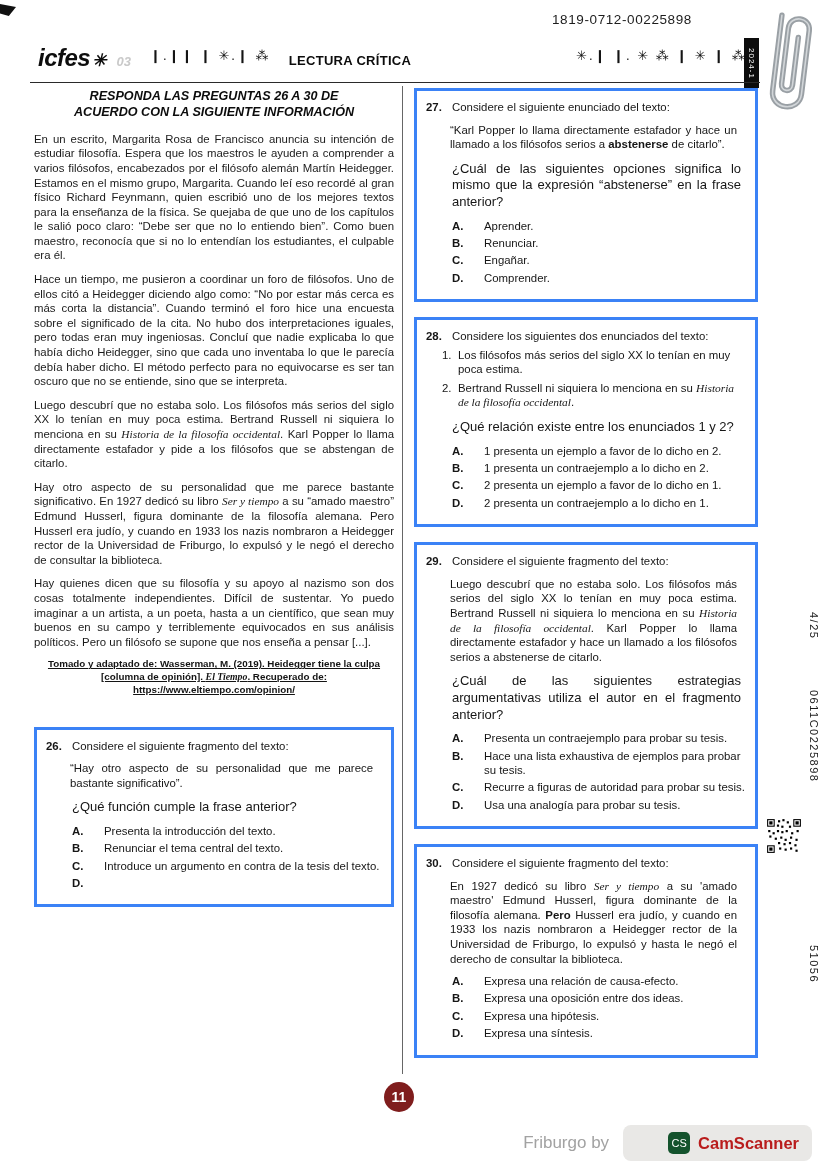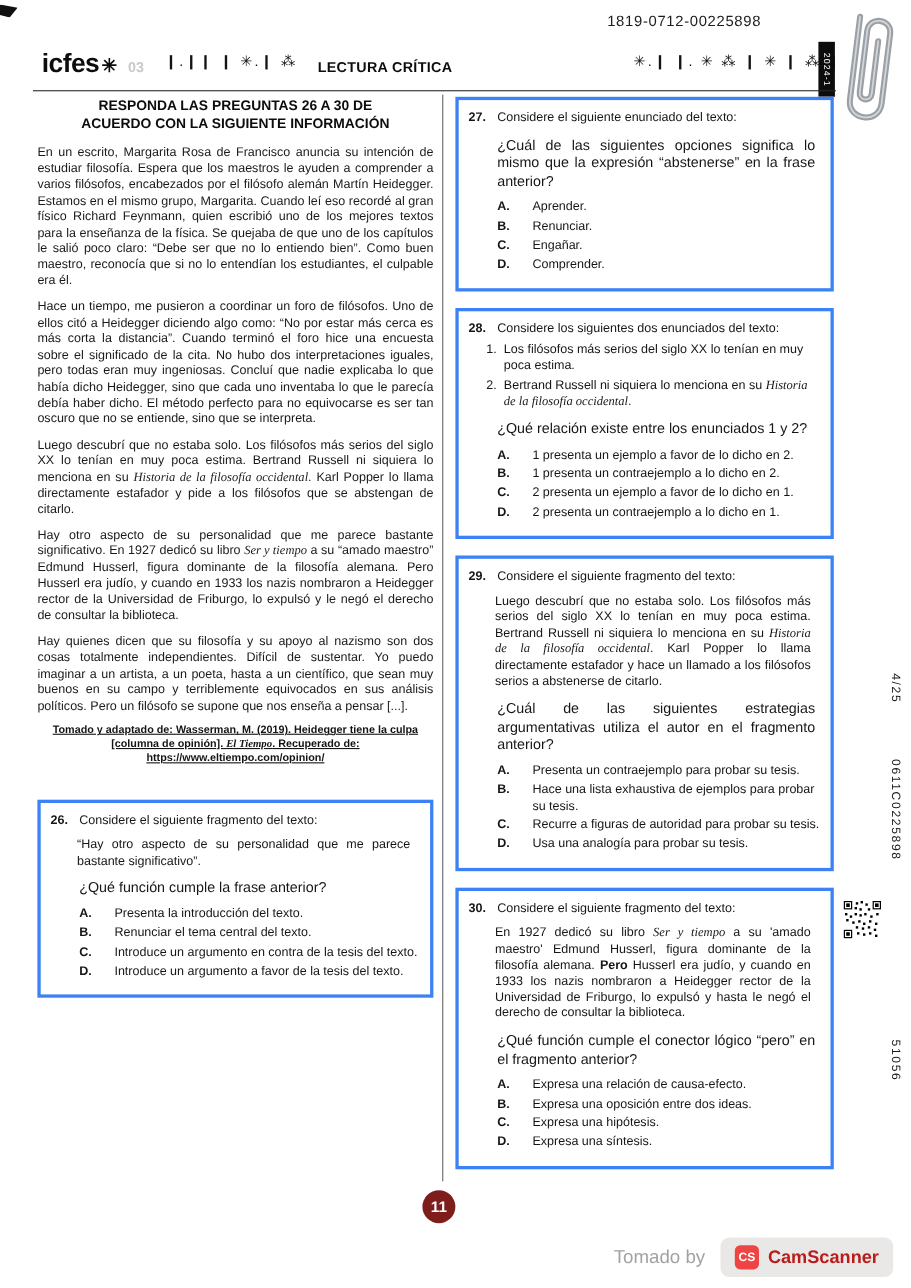--- a/index.html
+++ b/index.html
@@ -7,40 +7,40 @@
   .page{position:relative;width:828px;height:1171px;background:#ffffff;overflow:hidden;}
 
   .artifact-topleft{position:absolute;left:0;top:4px;width:16px;height:12px;background:#111;
     clip-path:polygon(0 0,100% 25%,55% 100%,0 80%);}
 
   .doc-number{position:absolute;left:552px;top:12px;font-size:13.5px;letter-spacing:.6px;color:#1d1d1d;}
 
   .paperclip{position:absolute;right:12px;top:0;width:62px;height:128px;}
 
   .header{position:absolute;left:0;top:40px;width:828px;height:40px;}
-  .logo{position:absolute;left:38px;top:4px;display:flex;align-items:baseline;}
+  .logo{position:absolute;left:38px;top:4px;display:flex;align-items:baseline;font-style:italic;}
   .logo-text{font-size:24px;font-weight:800;letter-spacing:-.5px;color:#0d0d0d;}
   .logo-mark{font-size:17px;font-weight:700;margin-left:2px;color:#0d0d0d;}
   .stamp{margin-left:10px;font-size:13px;color:#c9c9c9;font-weight:700;}
   .marks{position:absolute;top:8px;font-size:13px;letter-spacing:2px;color:#141414;white-space:nowrap;}
   .marks-left{left:150px;}
   .marks-right{left:576px;}
   .section-title{position:absolute;left:270px;top:13px;width:160px;text-align:center;
     font-size:13px;font-weight:bold;letter-spacing:.3px;color:#0c0c0c;white-space:nowrap;}
   .year-tab{position:absolute;left:744px;top:-2px;width:15px;height:50px;background:#0c0c0c;color:#fff;
     writing-mode:vertical-rl;text-orientation:mixed;font-size:8px;letter-spacing:1px;
     display:flex;align-items:center;justify-content:center;}
   .header-rule{position:absolute;left:30px;top:82px;width:730px;border-top:1.5px solid #2a2a2a;}
 
   .col{position:absolute;top:88px;}
   .col-left{left:34px;width:360px;}
   .col-right{left:414px;width:344px;}
   .col-divider{position:absolute;left:402px;top:86px;width:1px;height:988px;background:#666;}
 
-  .instr-title{text-align:center;font-weight:bold;font-size:12.6px;line-height:1.3;margin-bottom:11px;color:#0c0c0c;}
+  .instr-title{text-align:center;font-weight:bold;font-size:12.6px;line-height:1.3;margin-bottom:11px;color:#0c0c0c;font-style:italic;}
   .passage p.para{margin:0 0 9px 0;font-size:11.4px;line-height:1.28;text-align:justify;color:#1a1a1a;}
   .it{font-style:italic;font-family:"Liberation Serif",serif;}
   .bd{font-weight:bold;}
   .attribution{margin:4px auto 0;padding:0 10px;text-align:center;font-size:9.8px;font-weight:bold;
     line-height:1.3;color:#141414;text-decoration:underline;}
 
   .qcol .qbox{border:3px solid #3b82f6;background:#fff;padding:9px 10px 11px 9px;margin-bottom:15px;}
   .col-left .qcol{margin-top:30px;}
   .qhead{display:flex;font-size:11.4px;line-height:1.28;}
   .qnum{font-weight:bold;width:26px;flex:0 0 26px;}
@@ -61,22 +61,22 @@
   .side-code{position:absolute;writing-mode:vertical-rl;text-orientation:mixed;font-size:11px;
     letter-spacing:1.5px;color:#1a1a1a;}
   .code-1{right:8px;top:612px;}
   .code-2{right:8px;top:690px;}
   .code-3{right:8px;top:945px;}
   .qr{position:absolute;right:26px;top:818px;width:36px;height:36px;}
 
   .footer{position:absolute;right:16px;bottom:10px;display:flex;align-items:center;gap:14px;}
   .powered{font-size:17px;color:#a2a2a2;}
   .cs-badge{display:flex;align-items:center;gap:8px;background:#e9e8e6;border-radius:8px;padding:7px 13px;}
-  .cs-icon{width:22px;height:22px;border-radius:5px;background:#ef4444;color:#fff;font-weight:bold;
-    font-size:11px;display:flex;align-items:center;justify-content:center;}
+  .cs-icon{width:22px;height:22px;border-radius:5px;background:#14532d;color:#fff;font-weight:normal;
+    font-size:11px;display:flex;align-items:center;justify-content:center;margin-left:32px;}
   .cs-name{font-size:16.5px;font-weight:600;color:#b91c1c;}
 </style>
 </head>
 <body>
 
 <div class="page">
 
   <div class="artifact-topleft"></div>
 
   <div class="doc-number">1819-0712-00225898</div>
@@ -130,35 +130,35 @@
             <div class="opt">
               <span class="opt-letter">B.</span>
               <span class="opt-text">Renunciar el tema central del texto.</span>
             </div>
             <div class="opt">
               <span class="opt-letter">C.</span>
               <span class="opt-text">Introduce un argumento en contra de la tesis del texto.</span>
             </div>
             <div class="opt">
               <span class="opt-letter">D.</span>
-              <span class="opt-text">Introduce un argumento a favor de la tesis del texto.</span>
             </div>
           </div>
         </section>
       </div>
   </div>
 
   <div class="col-divider"></div>
 
   <div class="col col-right qcol">
       <section class="qbox">
         <div class="qhead">
           <span class="qnum">27.</span>
           <span class="qintro">Considere el siguiente enunciado del texto:</span>
         </div>
+        <div class="quote"><span>“Karl Popper lo llama directamente estafador y hace un llamado a los filósofos serios a </span><span class="bd">abstenerse</span><span> de citarlo”.</span></div>
         <div class="qtext"><span>¿Cuál de las siguientes opciones significa lo mismo que la expresión “abstenerse” en la frase anterior?</span></div>
         <div class="opts">
           <div class="opt">
             <span class="opt-letter">A.</span>
             <span class="opt-text">Aprender.</span>
           </div>
           <div class="opt">
             <span class="opt-letter">B.</span>
             <span class="opt-text">Renunciar.</span>
           </div>
@@ -230,21 +230,20 @@
             <span class="opt-text">Usa una analogía para probar su tesis.</span>
           </div>
         </div>
       </section>
       <section class="qbox">
         <div class="qhead">
           <span class="qnum">30.</span>
           <span class="qintro">Considere el siguiente fragmento del texto:</span>
         </div>
         <div class="quote"><span>En 1927 dedicó su libro </span><span class="it">Ser y tiempo</span><span> a su 'amado maestro' Edmund Husserl, figura dominante de la filosofía alemana. </span><span class="bd">Pero</span><span> Husserl era judío, y cuando en 1933 los nazis nombraron a Heidegger rector de la Universidad de Friburgo, lo expulsó y hasta le negó el derecho de consultar la biblioteca.</span></div>
-        <div class="qtext"><span>¿Qué función cumple el conector lógico “pero” en el fragmento anterior?</span></div>
         <div class="opts">
           <div class="opt">
             <span class="opt-letter">A.</span>
             <span class="opt-text">Expresa una relación de causa-efecto.</span>
           </div>
           <div class="opt">
             <span class="opt-letter">B.</span>
             <span class="opt-text">Expresa una oposición entre dos ideas.</span>
           </div>
           <div class="opt">
@@ -305,20 +304,20 @@
       <rect x="21" y="22" width="2" height="2"></rect>
         <rect x="26" y="24" width="2" height="2"></rect>
         <rect x="12" y="27" width="2" height="2"></rect>
       <rect x="17" y="28" width="2" height="2"></rect>
         <rect x="22" y="27" width="2" height="2"></rect>
         <rect x="27" y="29" width="2" height="2"></rect>
     </g>
   </svg>
 
   <div class="footer">
-    <span class="powered">Tomado by</span>
+    <span class="powered">Friburgo by</span>
     <div class="cs-badge">
       <span class="cs-icon">CS</span>
       <span class="cs-name">CamScanner</span>
     </div>
   </div>
 
 </div>
 
 </body></html>

